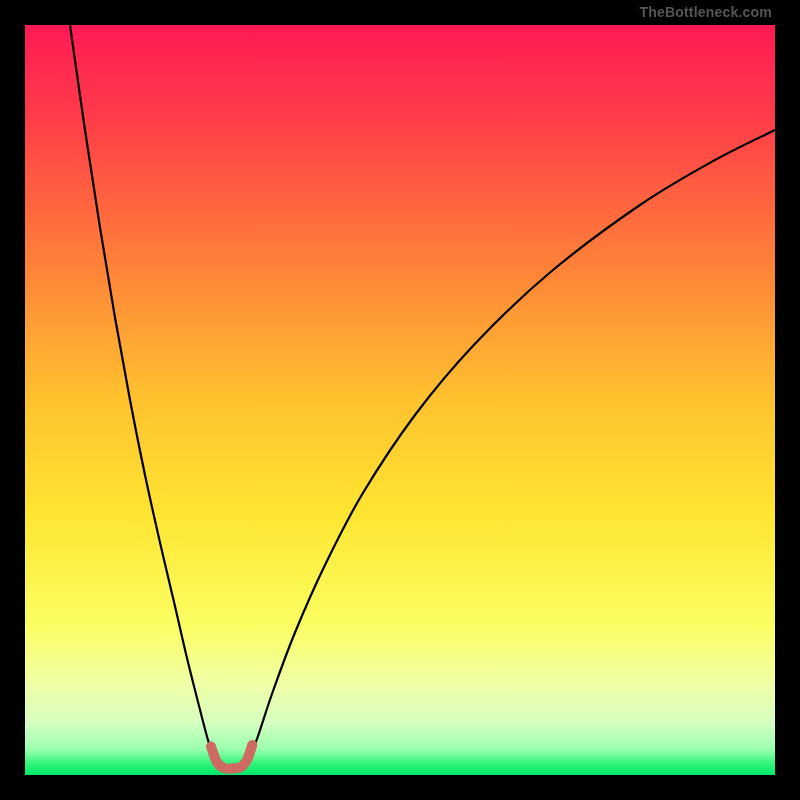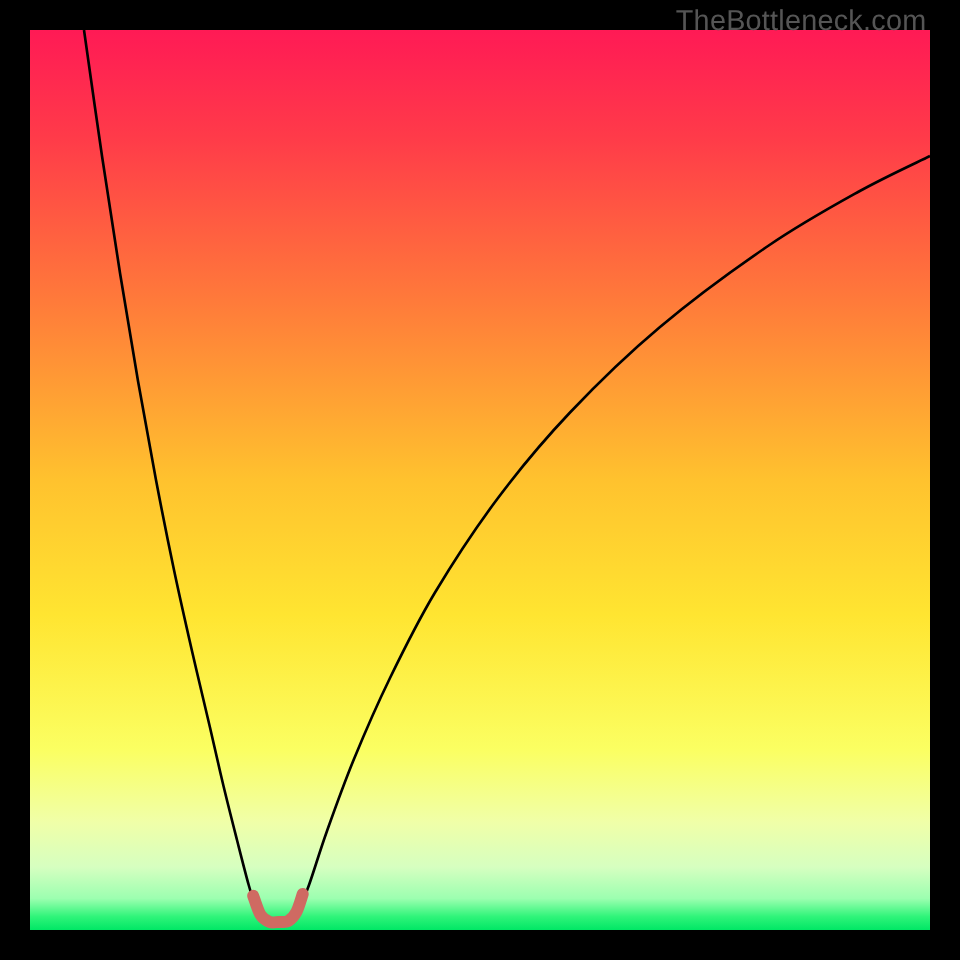--- a/index.html
+++ b/index.html
@@ -31,22 +31,22 @@
     left: 0;
     top: 0;
     width: 100%;
     height: 100%;
   }
   .watermark {
     position: absolute;
     top: 4px;
     right: 28px;
     font-family: Arial, Helvetica, sans-serif;
-    font-size: 24px;
-    font-weight: 400;
+    font-size: 14px;
+    font-weight: 700;
     color: #555;
     letter-spacing: 0.2px;
   }
   svg.curve {
     position: absolute;
     left: 0;
     top: 0;
     width: 100%;
     height: 100%;
   }

